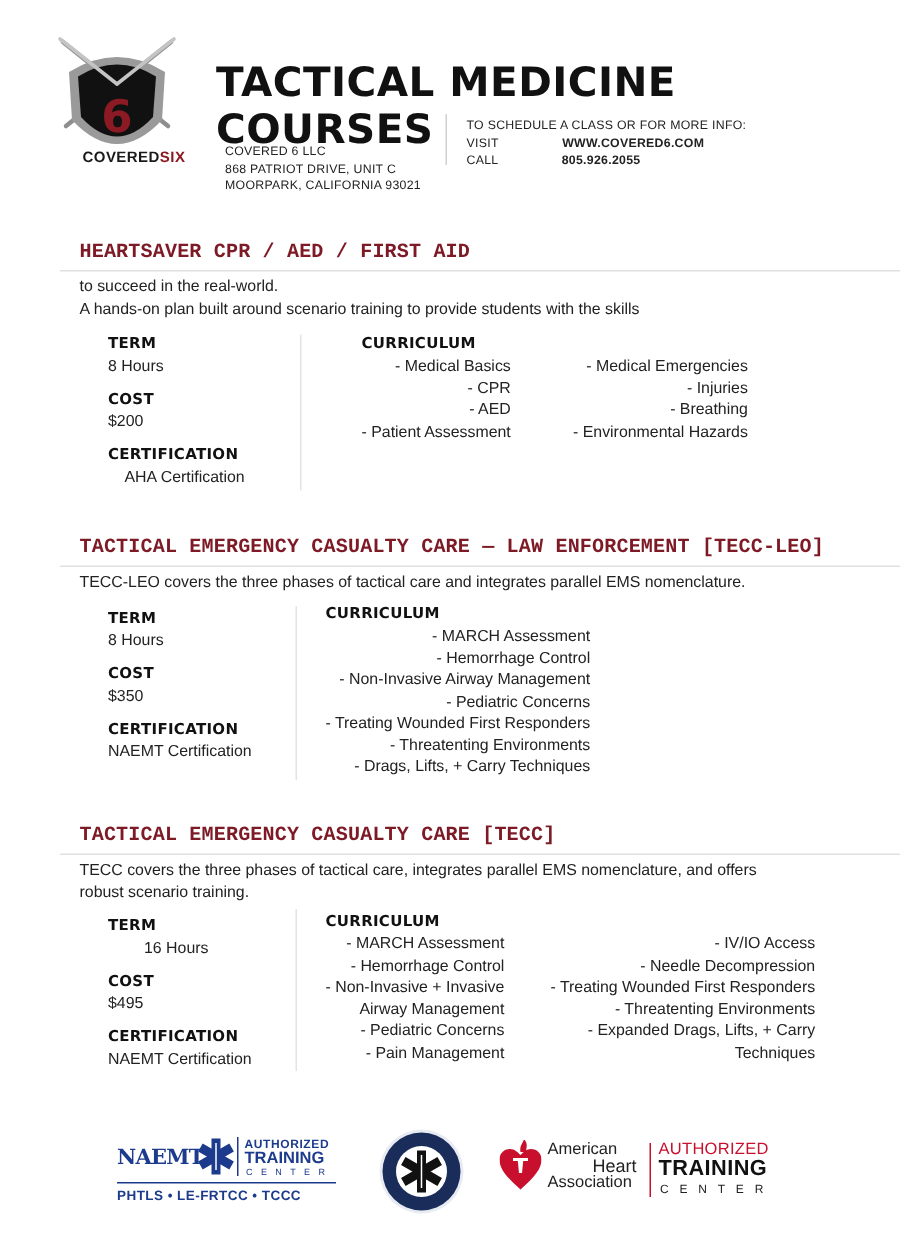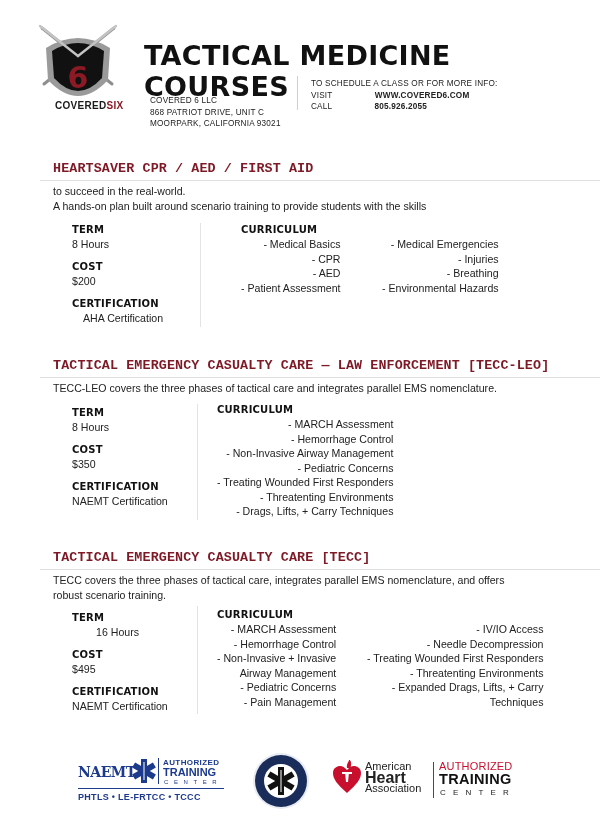--- a/index.html
+++ b/index.html
@@ -29,21 +29,21 @@
   .star-of-life { position: absolute; left: 131px; top: 758px; width: 26px; height: 26px; }
   .naemt-sep { position: absolute; left: 158px; top: 758px; width: 1px; height: 26px; background: #1d3b8c; }
   .naemt-auth { position: absolute; left: 163px; top: 758px; font-size: 8px; font-weight: 700; color: #1d3b8c; letter-spacing: 0.4px; }
   .naemt-train { position: absolute; left: 163px; top: 766px; font-size: 11px; font-weight: 900; color: #1d3b8c; }
   .naemt-center { position: absolute; left: 164px; top: 779px; font-size: 6px; color: #1d3b8c; letter-spacing: 5.6px; }
   .naemt-line { position: absolute; left: 78px; top: 788px; width: 146px; height: 1px; background: #1d3b8c; }
   .naemt-progs { position: absolute; left: 78px; top: 792px; font-size: 9px; font-weight: 700; color: #1d3b8c; letter-spacing: 0.3px; }
   .seal { position: absolute; left: 252px; top: 752px; width: 58px; height: 58px; }
   .aha-heart { position: absolute; left: 333px; top: 760px; width: 28px; height: 34px; }
   .aha-text { position: absolute; left: 365px; top: 761px; font-size: 11px; line-height: 11px; color: #222; }
-  .aha-text .heavy { font-weight: 700; font-size: 16px; }
+  .aha-text .heavy { font-weight: 400; font-size: 12px; margin-left: 30px; }
   .aha-sep { position: absolute; left: 433px; top: 762px; width: 1px; height: 36px; background: #c8102e; }
   .aha-auth { position: absolute; left: 439px; top: 760px; font-size: 11px; color: #c8102e; letter-spacing: 0.2px; }
   .aha-train { position: absolute; left: 439px; top: 771px; font-size: 14.5px; font-weight: 900; color: #111; letter-spacing: 0.3px; }
   .aha-center { position: absolute; left: 440px; top: 788px; font-size: 8px; color: #222; letter-spacing: 7.2px; }
 </style>
 </head>
 <body>
 
 <svg class="logo" viewBox="0 0 100 92">
 

